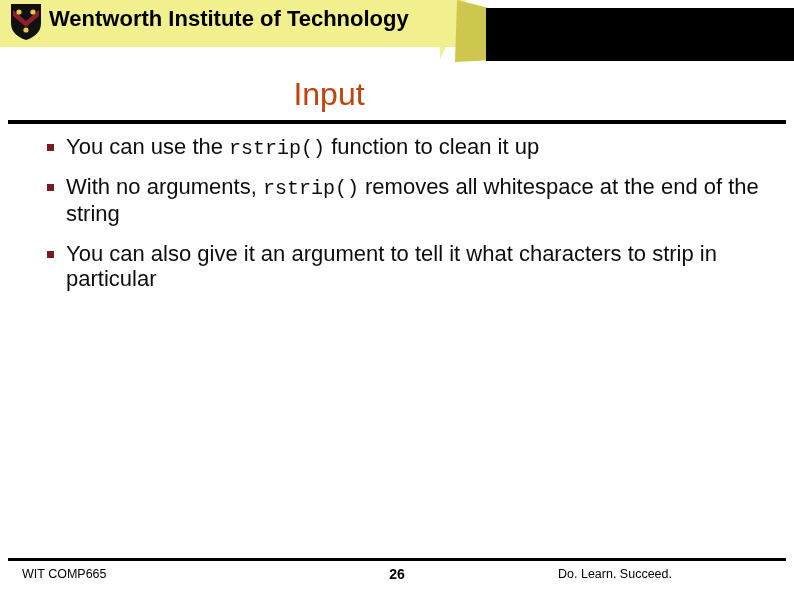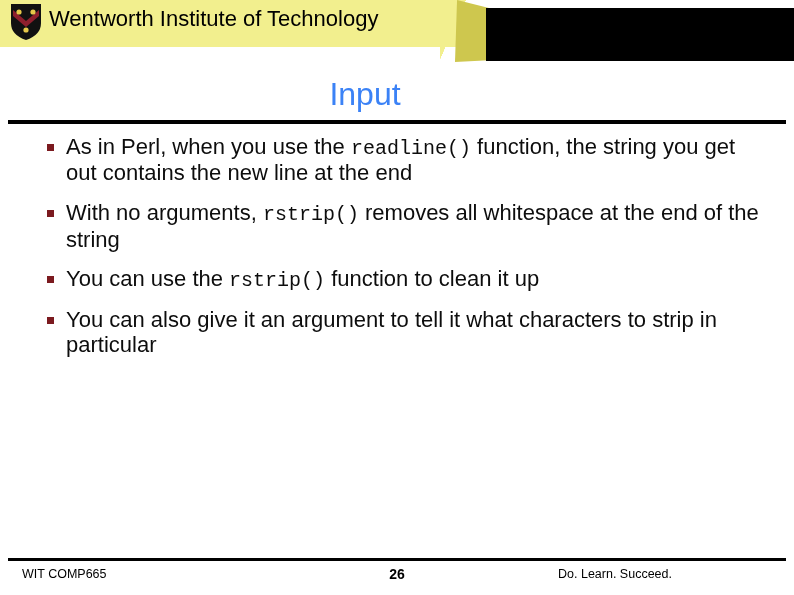--- a/index.html
+++ b/index.html
@@ -56,21 +56,21 @@
     position: absolute;
     left: 10px; top: 3px;
     width: 32px;
     height: 38px;
   }
   .header-school-name {
     position: absolute;
     left: 49px;
     top: 6px;
     font-size: 22px;
-    font-weight: normal;
+    font-weight: bold;
     color: #000000;
     letter-spacing: 0px;
     white-space: nowrap;
     font-family: "Liberation Sans", sans-serif;
   }
   .header-dept-name {
     position: absolute;
     left: 497px;
     top: 26px;
     font-size: 18.5px;
@@ -80,23 +80,22 @@
   }
 
   
   .slide-title {
     position: absolute;
     left: 0;
     top: 76px;
     width: 658px;
     text-align: center;
     font-size: 32px;
-    color: #3b82f6;
-    font-family: "Liberation Sans", sans-serif;
-    padding-left: 36px;
+    color: #c2410c;
+    font-family: "Liberation Sans", sans-serif;
   }
   .title-rule {
     position: absolute;
     left: 8px;
     top: 120px;
     width: 778px;
     height: 4px;
     background: #000000;
   }
 
@@ -199,23 +198,22 @@
   </div>
 
   <div class="header-school-name">Wentworth Institute of Technology</div>
 
 </div>
 
 <div class="slide-title">Input</div>
 <div class="title-rule"></div>
 
 <div class="body" id="bullet-list">
-    <div class="bullet"><span>As in Perl, when you use the </span><span class="mono">readline()</span><span> function, the string you get out contains the new line at the end</span></div>
+    <div class="bullet"><span>You can use the </span><span class="mono">rstrip()</span><span> function to clean it up</span></div>
     <div class="bullet"><span>With no arguments, </span><span class="mono">rstrip()</span><span> removes all whitespace at the end of the string</span></div>
-    <div class="bullet"><span>You can use the </span><span class="mono">rstrip()</span><span> function to clean it up</span></div>
     <div class="bullet"><span>You can also give it an argument to tell it what characters to strip in particular</span></div>
   </div>
 
 <div class="footer-rule"></div>
 <div class="footer">
   <div class="footer-left">WIT COMP665</div>
   <div class="footer-center">26</div>
   <div class="footer-right">Do. Learn. Succeed.</div>
 </div>
 

